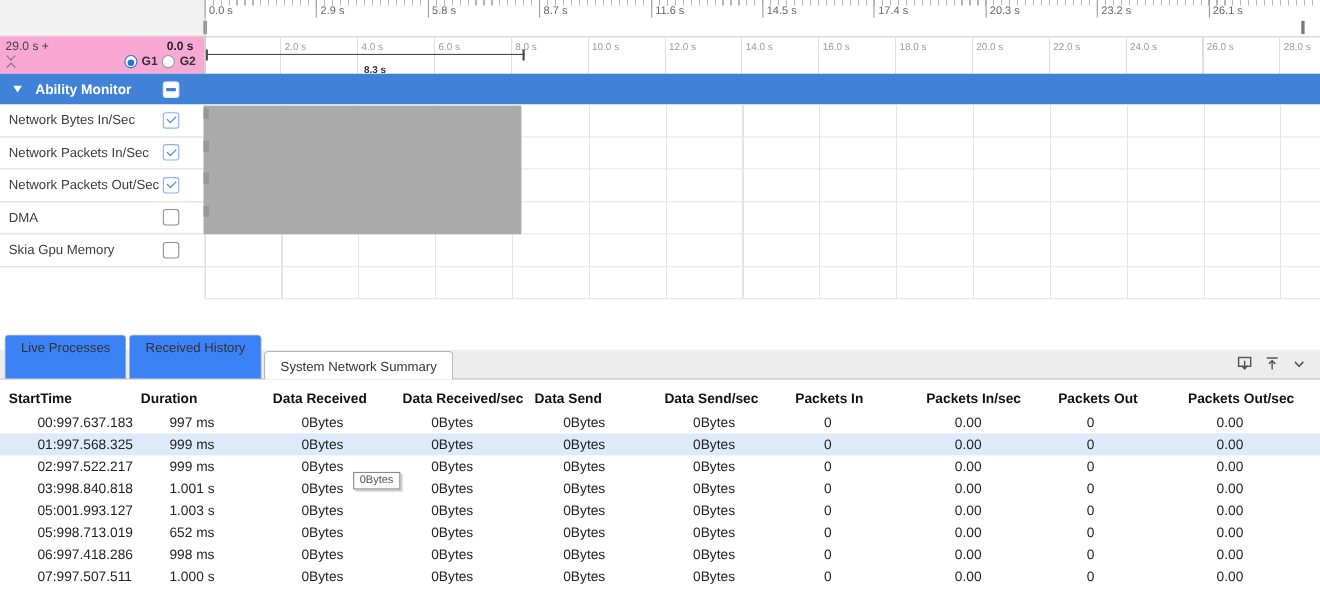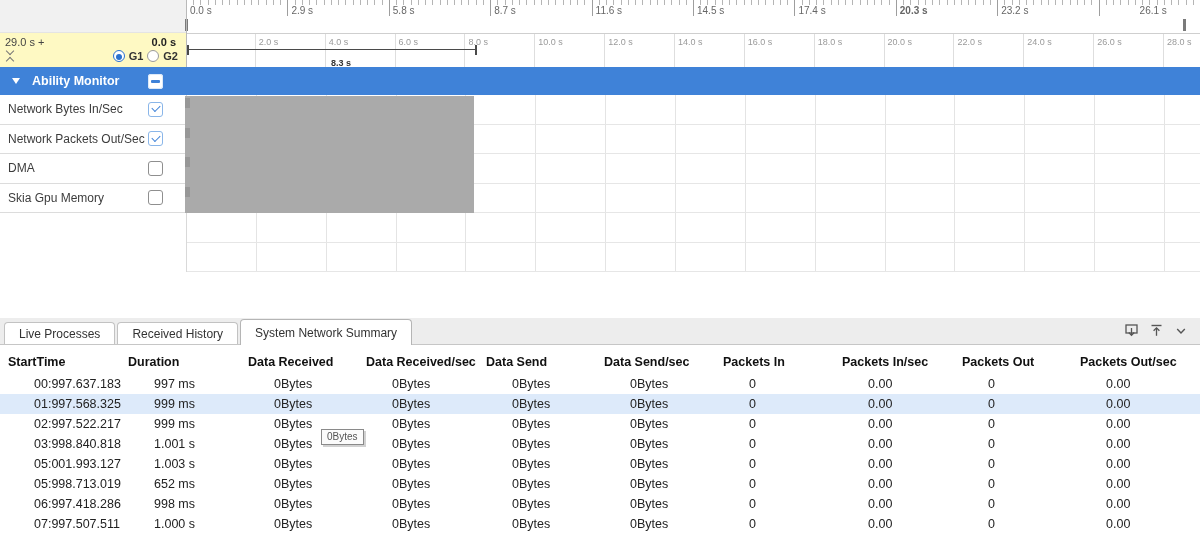--- a/index.html
+++ b/index.html
@@ -3,21 +3,21 @@
 <meta charset="utf-8">
 <style>
   * { margin:0; padding:0; box-sizing:border-box; }
   html,body { background:#fff; }
   .app {
     position:relative; width:1200px; height:535px; overflow:hidden;
     font-family:"Liberation Sans","DejaVu Sans",sans-serif; color:#333; background:#fff;
   }
   
   .corner { position:absolute; left:0; top:0; width:186px; height:33px; background:#f1f1f1; border-bottom:1px solid #e4e4e4; }
-  .tl-controls { position:absolute; left:0; top:33px; width:186px; height:34px; background:#fef9c3; }
+  .tl-controls { position:absolute; left:0; top:33px; width:186px; height:34px; background:#f9a8d4; }
   .range-total { position:absolute; left:5px; top:3px; font-size:11px; color:#444; }
   .range-start { position:absolute; right:10px; top:3px; font-size:11px; font-weight:bold; color:#222; }
   .chev { position:absolute; left:7px; width:7px; height:7px; }
   .chev::before { content:''; position:absolute; left:0; top:0; width:5px; height:5px;
     border-left:1.5px solid #777; border-bottom:1.5px solid #777; }
   .chev.down { top:15px; } .chev.down::before { transform:rotate(-45deg); }
   .chev.up { top:25px; } .chev.up::before { transform:rotate(135deg); }
   .radios { position:absolute; right:8px; top:17px; display:flex; align-items:center; gap:4px; font-size:11px; font-weight:bold; color:#333; }
   .radio { width:12px; height:12px; border-radius:50%; border:1px solid #9a9a9a; background:#fff; position:relative; display:inline-block; }
   .radio.sel { border-color:#2b72cf; }
@@ -57,21 +57,21 @@
     border-left:1.8px solid #3f82d8; border-bottom:1.8px solid #3f82d8; transform:rotate(-45deg); }
   
   .chart { position:absolute; left:186px; top:95px; width:1014px; height:177px; background:#fff; border-left:1px solid #d9d9d9;
     background-image:repeating-linear-gradient(90deg,transparent 0,transparent 68.857px,#e4e4e4 68.857px,#e4e4e4 69.857px); }
   .chart-row { height:29.5px; border-bottom:1px solid #e6e6e6; }
   .selection { position:absolute; left:-2px; top:1px; width:289px; height:117px; background:#aaaaaa; }
   .sel-mark { position:absolute; left:0; width:5px; height:10px; background:#979797; }
   
   .tabbar { position:absolute; left:0; top:318px; width:1200px; height:27px; background:#ededed; border-bottom:1px solid #c6c6c6; display:flex; align-items:flex-end; }
   .tabs { display:flex; align-items:flex-end; margin-left:4px; gap:2px; height:100%; }
-  .tab { font-size:12px; color:#333; padding:0 14px; height:22px; line-height:22px; background:#ffffff;
+  .tab { font-size:12px; color:#333; padding:0 14px; height:40px; line-height:22px; background:#3b82f6;
     border:1px solid #c2c2c2; border-bottom:none; border-radius:4px 4px 0 0; white-space:nowrap; }
   .tab.active { background:#fff; height:26px; line-height:26px; border-color:#b5b5b5; margin-bottom:-1px; z-index:2; }
   .tab-icons { position:absolute; right:12px; top:5px; display:flex; gap:10px; align-items:center; }
   .tab-icons svg { display:block; }
   
   .table { position:absolute; left:0; top:345px; width:1200px; }
   .trow { display:grid; grid-template-columns:120px 120px 118px 120px 118px 119px 119px 120px 118px 1fr; padding-left:8px; }
   .thead { padding-top:10px; padding-bottom:5px; font-weight:bold; font-size:12.5px; color:#111; }
   .thead .tcell { position:relative; }
   .thead .tcell:not(:first-child)::before { content:''; position:absolute; left:-6px; top:2px; width:1px; height:13px; background:#cfcfcf; }
@@ -113,25 +113,25 @@
         <span class="rl-label" style="left: 206.8px;">5.8 s</span>
         <div class="rl-tick" style="left: 304.2px;"></div>
         <span class="rl-label" style="left: 308.2px;">8.7 s</span>
         <div class="rl-tick" style="left: 405.6px;"></div>
         <span class="rl-label" style="left: 409.6px;">11.6 s</span>
         <div class="rl-tick" style="left: 507px;"></div>
         <span class="rl-label" style="left: 511px;">14.5 s</span>
         <div class="rl-tick" style="left: 608.4px;"></div>
         <span class="rl-label" style="left: 612.4px;">17.4 s</span>
         <div class="rl-tick" style="left: 709.8px;"></div>
-        <span class="rl-label" style="left: 713.8px; font-weight: bold;">20.3 s</span>
+        <span class="rl-label" style="left: 713.8px;">20.3 s</span>
         <div class="rl-tick" style="left: 811.2px;"></div>
         <span class="rl-label" style="left: 815.2px;">23.2 s</span>
         <div class="rl-tick" style="left: 912.6px;"></div>
-        <span class="rl-label" style="left: 916.6px; margin-left: 37px;">26.1 s</span>
+        <span class="rl-label" style="left: 916.6px;">26.1 s</span>
       </div>
   </div>
 
   <div class="slider-row">
     <div class="handle left"></div>
     <div class="handle right"></div>
   </div>
 
   <div class="grid-ruler">
     <div id="gridLabels">
@@ -163,20 +163,24 @@
         <span class="minus"></span>
       </span>
   </div>
 
   <div class="side-rows" id="sideRows">
       <div class="side-row">
         <span class="side-label">Network Bytes In/Sec</span>
         <span class="cb checked"></span>
       </div>
       <div class="side-row">
+        <span class="side-label">Network Packets In/Sec</span>
+        <span class="cb checked"></span>
+      </div>
+      <div class="side-row">
         <span class="side-label">Network Packets Out/Sec</span>
         <span class="cb checked"></span>
       </div>
       <div class="side-row">
         <span class="side-label">DMA</span>
         <span class="cb"></span>
       </div>
       <div class="side-row">
         <span class="side-label">Skia Gpu Memory</span>
         <span class="cb"></span>

